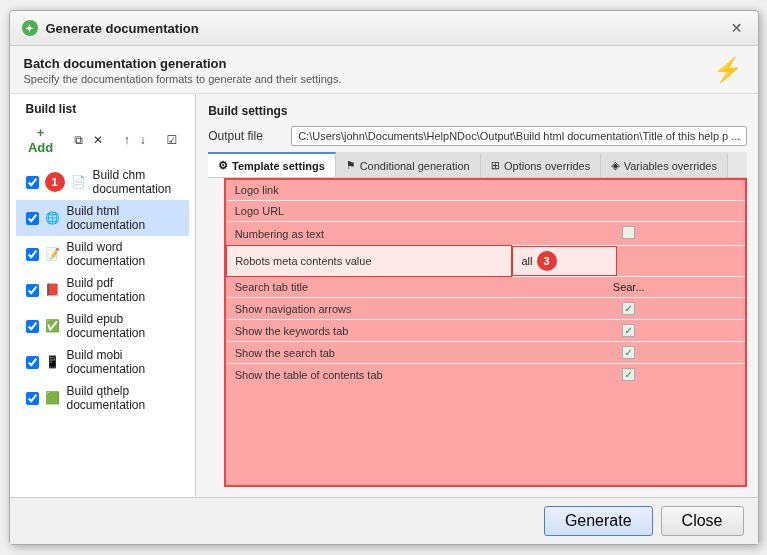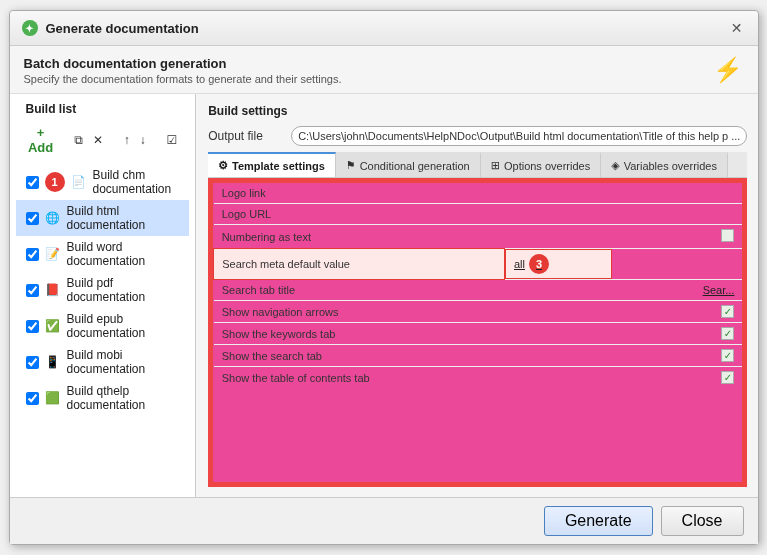--- a/index.html
+++ b/index.html
@@ -194,21 +194,21 @@
       width: 75px;
       flex-shrink: 0;
     }
     .output-field {
       flex: 1;
       border: 1px solid #aaa;
       background: #fff;
       padding: 3px 6px;
       font-size: 11px;
       color: #333;
-      border-radius: 10px;
+      border-radius: 2px;
       white-space: nowrap;
       overflow: hidden;
       text-overflow: ellipsis;
     }
     .template-label {
       font-size: 12px;
       color: #333;
       width: 75px;
       flex-shrink: 0;
     }
@@ -266,24 +266,25 @@
       border-top: 2px solid transparent;
     }
     .tab.active {
       background: #fff;
       border-top: 2px solid #4a90d9;
       color: #1a1a1a;
       font-weight: 600;
     }
     
     .settings-table-container {
-      background: #ec4899;
-      border: 5px solid #ef4444;
+      background: #fca5a5;
+      border: 2px solid #ef4444;
       flex: 1;
       overflow-y: auto;
+      margin-left: 16px;
     }
     .settings-table {
       width: 100%;
       border-collapse: collapse;
     }
     .settings-table tr {
       border-bottom: 1px solid #eee;
     }
     .settings-table tr:last-child { border-bottom: none; }
     .settings-table td {
@@ -291,22 +292,21 @@
       font-size: 11px;
       color: #222;
       vertical-align: middle;
     }
     .settings-table td:first-child {
       width: 55%;
       color: #333;
     }
     .settings-table td:last-child {
       width: 45%;
-      text-align: right;
-      text-decoration: underline;
+      text-align: center;
     }
     .settings-table tr.highlighted td { background: #ffe8e8; border: 1px solid #e53935; }
     .checkbox-icon {
       width: 13px;
       height: 13px;
       border: 1px solid #aaa;
       background: #e8f0e8;
       display: inline-flex;
       align-items: center;
       justify-content: center;
@@ -488,21 +488,21 @@
               <td>Logo URL</td>
               <td></td>
             </tr>
             <tr>
               <td>Numbering as text</td>
               <td>
                 <div class="checkbox-icon"></div>
               </td>
             </tr>
             <tr class="highlighted">
-              <td>Search meta default value</td>
+              <td>Robots meta contents value</td>
               <td style="display:flex;align-items:center;">
                 <span>all</span>
                 <div class="badge-3">3</div>
               </td>
             </tr>
             <tr>
               <td>Search tab title</td>
               <td>Sear...</td>
             </tr>
             <tr>

